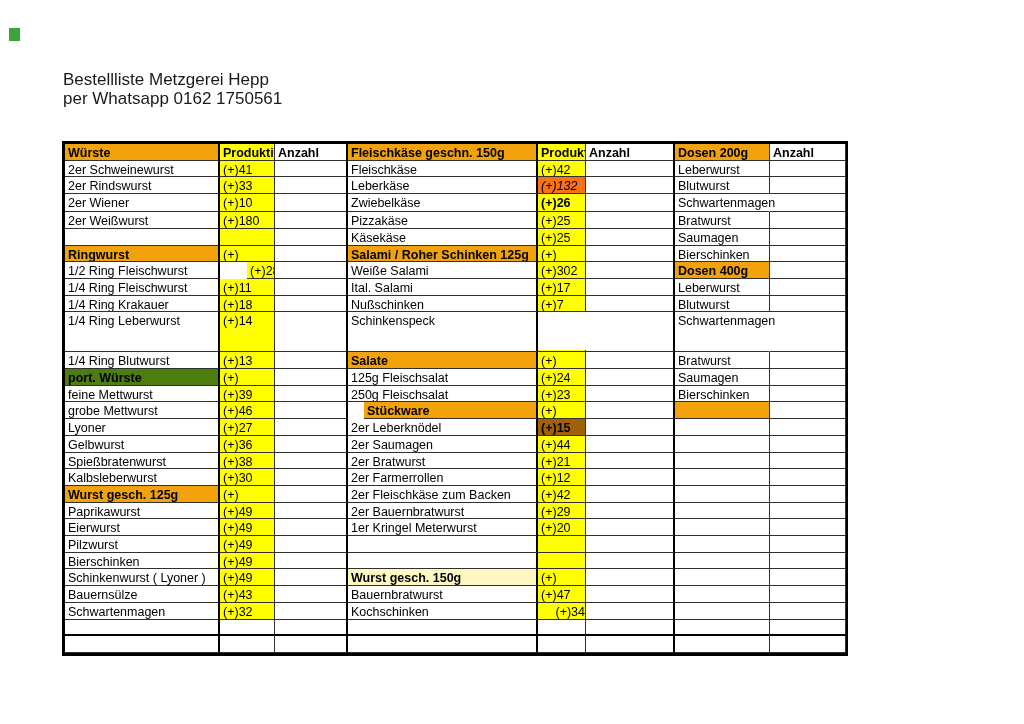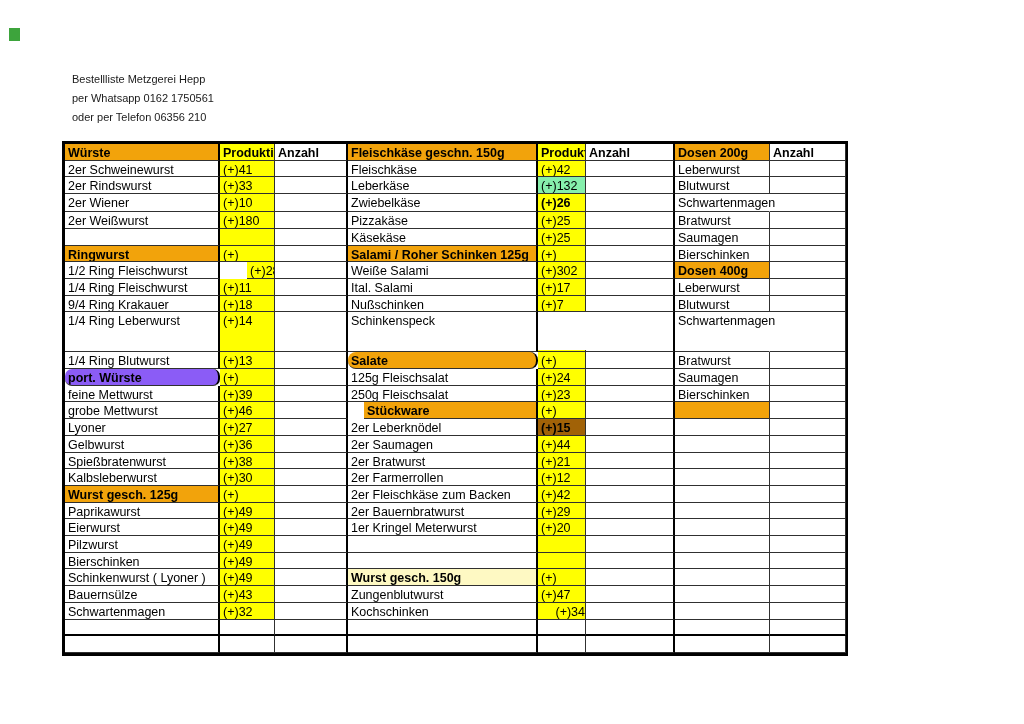--- a/index.html
+++ b/index.html
@@ -1,21 +1,21 @@
 <!DOCTYPE html>
 <html><head>
 <meta charset="utf-8">
 <style>
   * { box-sizing: border-box; margin: 0; padding: 0; }
   html,body { width:1024px; height:724px; background:#ffffff; overflow:hidden; }
   body { font-family:"Liberation Sans", sans-serif; color:#111; position:relative; }
 
   .green-marker { position:absolute; left:9px; top:28px; width:11px; height:13px; }
 
-  .title-block { position:absolute; left:72px; top:70px; font-size:11px; line-height:19px; color:#1a1a1a; }
+  .title-block { position:absolute; left:63px; top:70px; font-size:17px; line-height:19px; color:#1a1a1a; }
 
   .order-table {
     position:absolute; left:62px; top:141px; width:786px; height:515px;
     display:grid;
     grid-template-columns:155px 55px 73px 190px 48px 89px 95px 76px;
     grid-template-rows:repeat(29, 1fr);
     border:3px solid #000;
     background:#fff;
   }
   .cell {
@@ -34,21 +34,20 @@
   .cell.ovf { overflow:visible; border-right-color:transparent; position:relative; z-index:2; }
 </style>
 </head>
 <body>
 
 <div class="green-marker" style="background: rgb(61, 164, 60);"></div>
 
 <div class="title-block">
   <div>Bestellliste Metzgerei Hepp</div>
   <div>per Whatsapp 0162 1750561</div>
-  <div>oder per Telefon 06356 210</div>
 </div>
 
 <div class="order-table">
     <div class="cell thickR hdr c-orange" style="background: rgb(242, 163, 11);">Würste</div>
     <div class="cell hdr c-yellow" style="background: rgb(255, 255, 0);">Produktion</div>
     <div class="cell thickR hdr">Anzahl</div>
     <div class="cell thickR hdr c-orange" style="background: rgb(242, 163, 11);">Fleischkäse geschn. 150g</div>
     <div class="cell hdr c-yellow" style="background: rgb(255, 255, 0);">Produktion</div>
     <div class="cell thickR hdr">Anzahl</div>
     <div class="cell hdr c-orange" style="background: rgb(242, 163, 11);">Dosen 200g</div>
@@ -58,21 +57,21 @@
     <div class="cell thickR"></div>
     <div class="cell thickR">Fleischkäse</div>
     <div class="cell c-yellow" style="background: rgb(255, 255, 0);">(+)42</div>
     <div class="cell thickR"></div>
     <div class="cell">Leberwurst</div>
     <div class="cell"></div>
     <div class="cell thickR">2er Rindswurst</div>
     <div class="cell c-yellow" style="background: rgb(255, 255, 0);">(+)33</div>
     <div class="cell thickR"></div>
     <div class="cell thickR">Leberkäse</div>
-    <div class="cell c-yellow" style="background: #86efac;">(+)132</div>
+    <div class="cell c-yellow" style="background: #f97316; font-style: italic;">(+)132</div>
     <div class="cell thickR"></div>
     <div class="cell">Blutwurst</div>
     <div class="cell"></div>
     <div class="cell thickR">2er Wiener</div>
     <div class="cell c-yellow" style="background: rgb(255, 255, 0);">(+)10</div>
     <div class="cell thickR"></div>
     <div class="cell thickR">Zwiebelkäse</div>
     <div class="cell c-yellow" style="background: rgb(255, 255, 0); font-weight: bold;">(+)26</div>
     <div class="cell thickR"></div>
     <div class="cell ovf">Schwartenmagen</div>
@@ -110,45 +109,45 @@
     <div class="cell c-orange" style="background: rgb(242, 163, 11);">Dosen 400g</div>
     <div class="cell"></div>
     <div class="cell thickR">1/4 Ring Fleischwurst</div>
     <div class="cell c-yellow" style="background: rgb(255, 255, 0);">(+)11</div>
     <div class="cell thickR"></div>
     <div class="cell thickR">Ital. Salami</div>
     <div class="cell c-yellow" style="background: rgb(255, 255, 0);">(+)17</div>
     <div class="cell thickR"></div>
     <div class="cell">Leberwurst</div>
     <div class="cell"></div>
-    <div class="cell thickR">9/4 Ring Krakauer</div>
+    <div class="cell thickR">1/4 Ring Krakauer</div>
     <div class="cell c-yellow" style="background: rgb(255, 255, 0);">(+)18</div>
     <div class="cell thickR"></div>
     <div class="cell thickR">Nußschinken</div>
     <div class="cell c-yellow" style="background: rgb(255, 255, 0);">(+)7</div>
     <div class="cell thickR"></div>
     <div class="cell">Blutwurst</div>
     <div class="cell"></div>
     <div class="cell thickR">1/4 Ring Leberwurst</div>
     <div class="cell c-yellow" style="background: rgb(255, 255, 0);">(+)14</div>
     <div class="cell thickR"></div>
     <div class="cell thickR">Schinkenspeck</div>
     <div class="cell c-yellow" style="background: rgb(255, 255, 0); margin-top: 38px;">(+)40</div>
     <div class="cell thickR"></div>
     <div class="cell ovf">Schwartenmagen</div>
     <div class="cell"></div>
     <div class="cell thickR">1/4 Ring Blutwurst</div>
     <div class="cell c-yellow" style="background: rgb(255, 255, 0);">(+)13</div>
     <div class="cell thickR"></div>
-    <div class="cell thickR c-orange" style="background: rgb(242, 163, 11); border-radius: 8px;">Salate</div>
+    <div class="cell thickR c-orange" style="background: rgb(242, 163, 11);">Salate</div>
     <div class="cell c-yellow" style="background: rgb(255, 255, 0);">(+)</div>
     <div class="cell thickR"></div>
     <div class="cell">Bratwurst</div>
     <div class="cell"></div>
-    <div class="cell thickR c-orange" style="background: #8b5cf6; border-radius: 7px;">port. Würste</div>
+    <div class="cell thickR c-orange" style="background: #4d7c0f;">port. Würste</div>
     <div class="cell c-yellow" style="background: rgb(255, 255, 0);">(+)</div>
     <div class="cell thickR"></div>
     <div class="cell thickR">125g Fleischsalat</div>
     <div class="cell c-yellow" style="background: rgb(255, 255, 0);">(+)24</div>
     <div class="cell thickR"></div>
     <div class="cell">Saumagen</div>
     <div class="cell"></div>
     <div class="cell thickR">feine Mettwurst</div>
     <div class="cell c-yellow" style="background: rgb(255, 255, 0);">(+)39</div>
     <div class="cell thickR"></div>
@@ -241,21 +240,21 @@
     <div class="cell c-yellow" style="background: rgb(255, 255, 0);">(+)49</div>
     <div class="cell thickR"></div>
     <div class="cell thickR c-orange" style="background: #fef9c3;">Wurst gesch. 150g</div>
     <div class="cell c-yellow" style="background: rgb(255, 255, 0);">(+)</div>
     <div class="cell thickR"></div>
     <div class="cell"></div>
     <div class="cell"></div>
     <div class="cell thickR">Bauernsülze</div>
     <div class="cell c-yellow" style="background: rgb(255, 255, 0);">(+)43</div>
     <div class="cell thickR"></div>
-    <div class="cell thickR">Zungenblutwurst</div>
+    <div class="cell thickR">Bauernbratwurst</div>
     <div class="cell c-yellow" style="background: rgb(255, 255, 0);">(+)47</div>
     <div class="cell thickR"></div>
     <div class="cell"></div>
     <div class="cell"></div>
     <div class="cell thickR">Schwartenmagen</div>
     <div class="cell c-yellow" style="background: rgb(255, 255, 0);">(+)32</div>
     <div class="cell thickR"></div>
     <div class="cell thickR">Kochschinken</div>
     <div class="cell c-yellow" style="background: rgb(255, 255, 0); text-align: right;">(+)34</div>
     <div class="cell thickR"></div>

